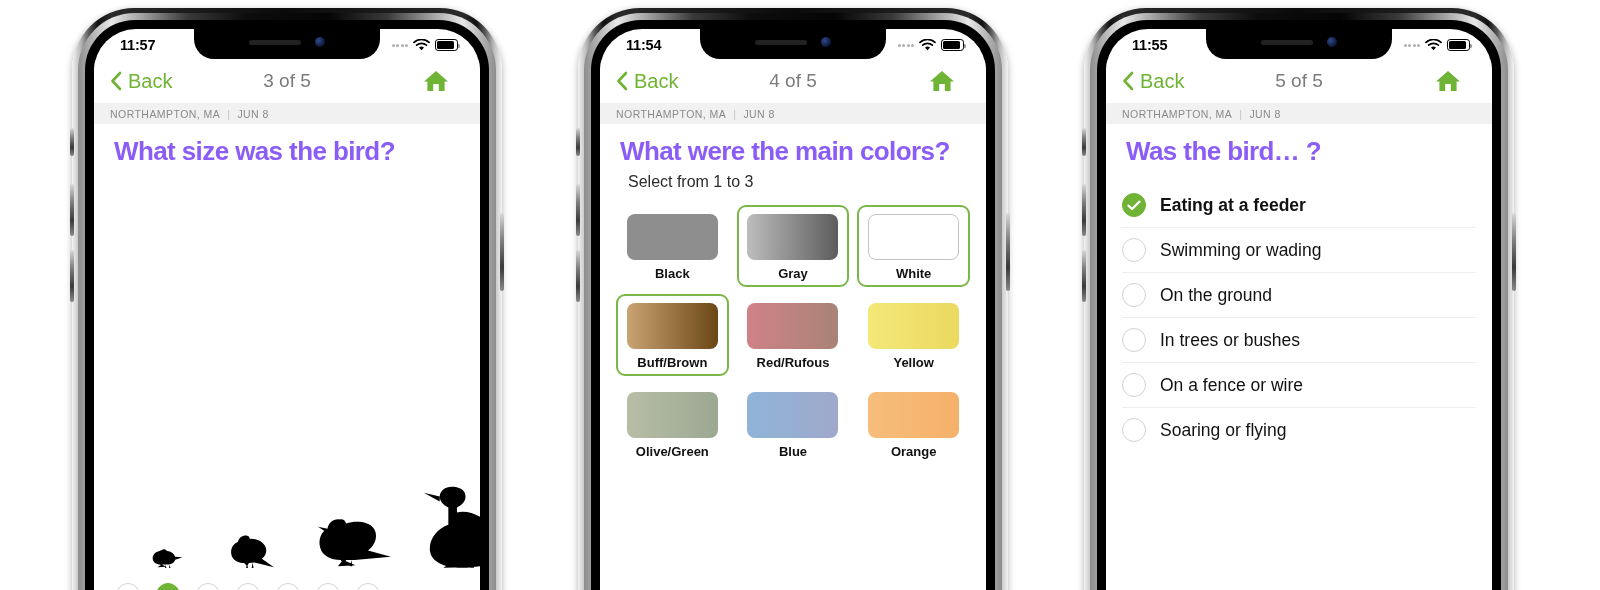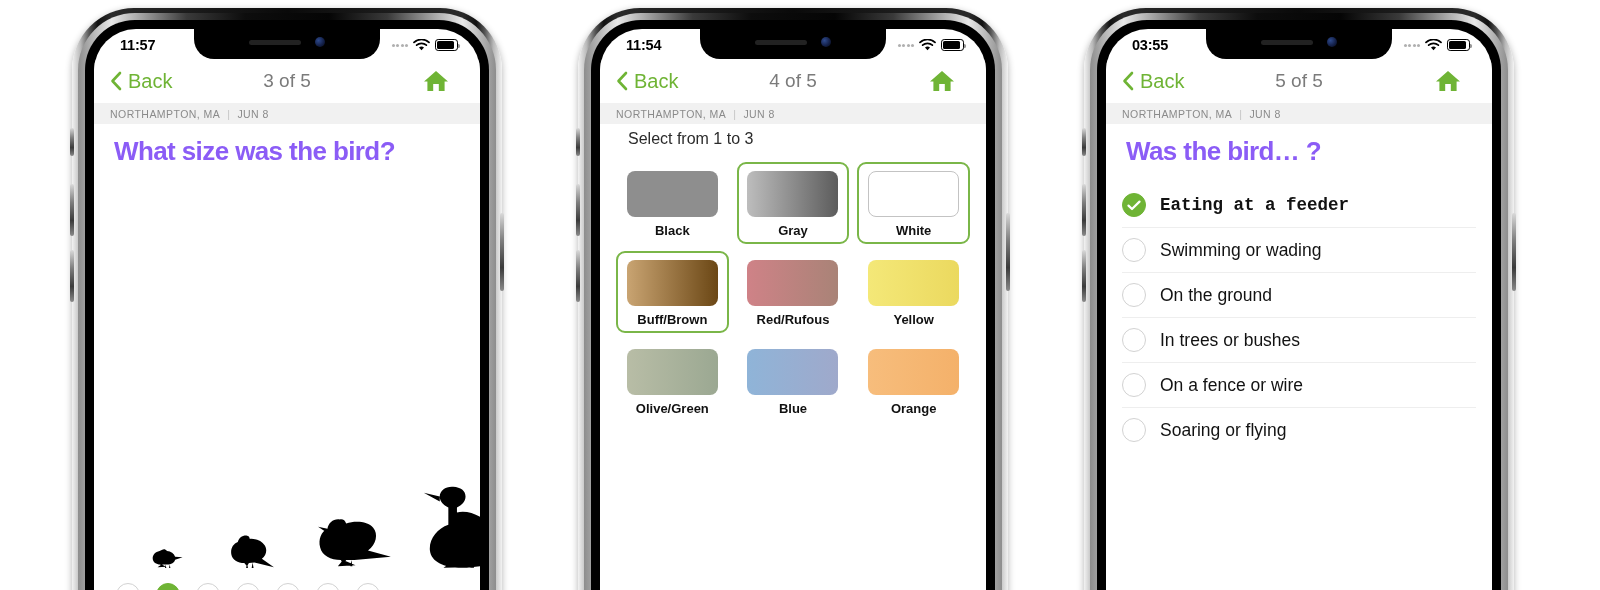--- a/index.html
+++ b/index.html
@@ -325,21 +325,21 @@
     flex: 0 0 auto;
   }
   .opt-circle.sel {
     background: #6fb435;
     border-color: #6fb435;
     display: flex;
     align-items: center;
     justify-content: center;
   }
   .opt-label { font-size: 17.5px; color: #121212; }
-  .opt-row.selected .opt-label { font-weight: bold; font-family: Liberation Mono, monospace; }
+  .opt-row.selected .opt-label { font-weight: bold; }
 </style>
 </head>
 <body>
 
 <div class="stage">
 
   <div class="phone phone-1">
     <div class="band-outer"></div>
     <div class="band-inner"></div>
     <div class="btn-side btn-silent"></div>
@@ -483,20 +483,21 @@
         </div>
       </div>
 
       <div class="locstrip">
         <span>NORTHAMPTON, MA</span>
         <span class="divider">|</span>
         <span>JUN 8</span>
       </div>
 
       <div class="content">
+        <div class="q-title">What were the main colors?</div>
         <div class="q-sub">Select from 1 to 3</div>
         <div class="color-grid" id="color-grid">
             <div class="color-cell">
               <div class="swatch" style="background: rgb(142, 142, 142);"></div>
               <div class="color-label">Black</div>
             </div>
             <div class="color-cell selected">
               <div class="swatch" style="background: linear-gradient(90deg, rgb(189, 189, 189), rgb(92, 92, 92));"></div>
               <div class="color-label">Gray</div>
             </div>
@@ -543,21 +544,21 @@
     <div class="btn-side btn-power"></div>
     <div class="bezel"></div>
     <div class="screen">
 
       <div class="notch">
         <div class="speaker"></div>
         <div class="camera"></div>
       </div>
 
       <div class="statusbar">
-        <div class="status-time">03:55</div>
+        <div class="status-time">11:55</div>
         <div class="status-right">
           <div class="sig-dots">
               <i></i>
               <i></i>
               <i></i>
               <i></i>
             </div>
           <svg class="wifi-ico" width="17" height="12" viewBox="0 0 17 12">
             <path d="M8.5 11.3 L6.0 8.6 A3.6 3.6 0 0 1 11.0 8.6 Z" fill="#000"></path>
             <path d="M3.6 6.2 A7.2 7.2 0 0 1 13.4 6.2" stroke="#000" stroke-width="1.7" fill="none" stroke-linecap="round"></path>

